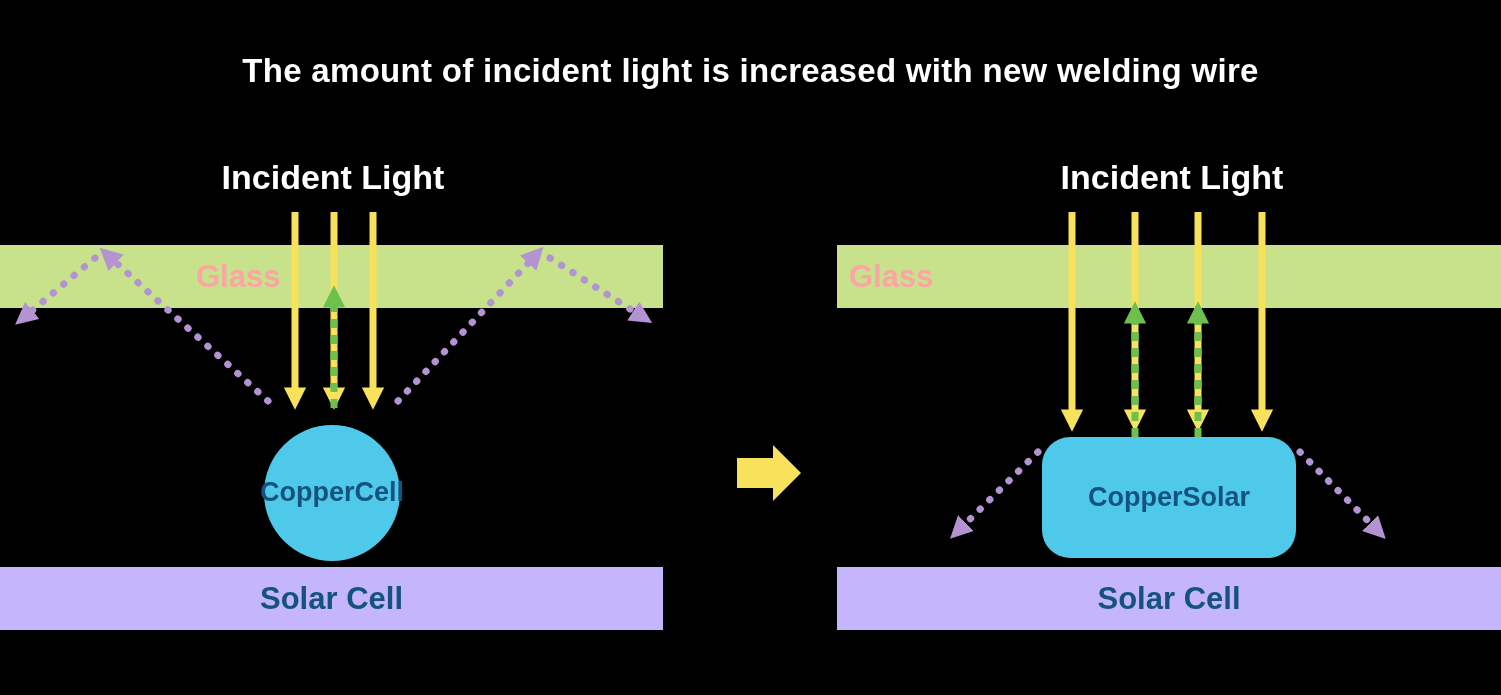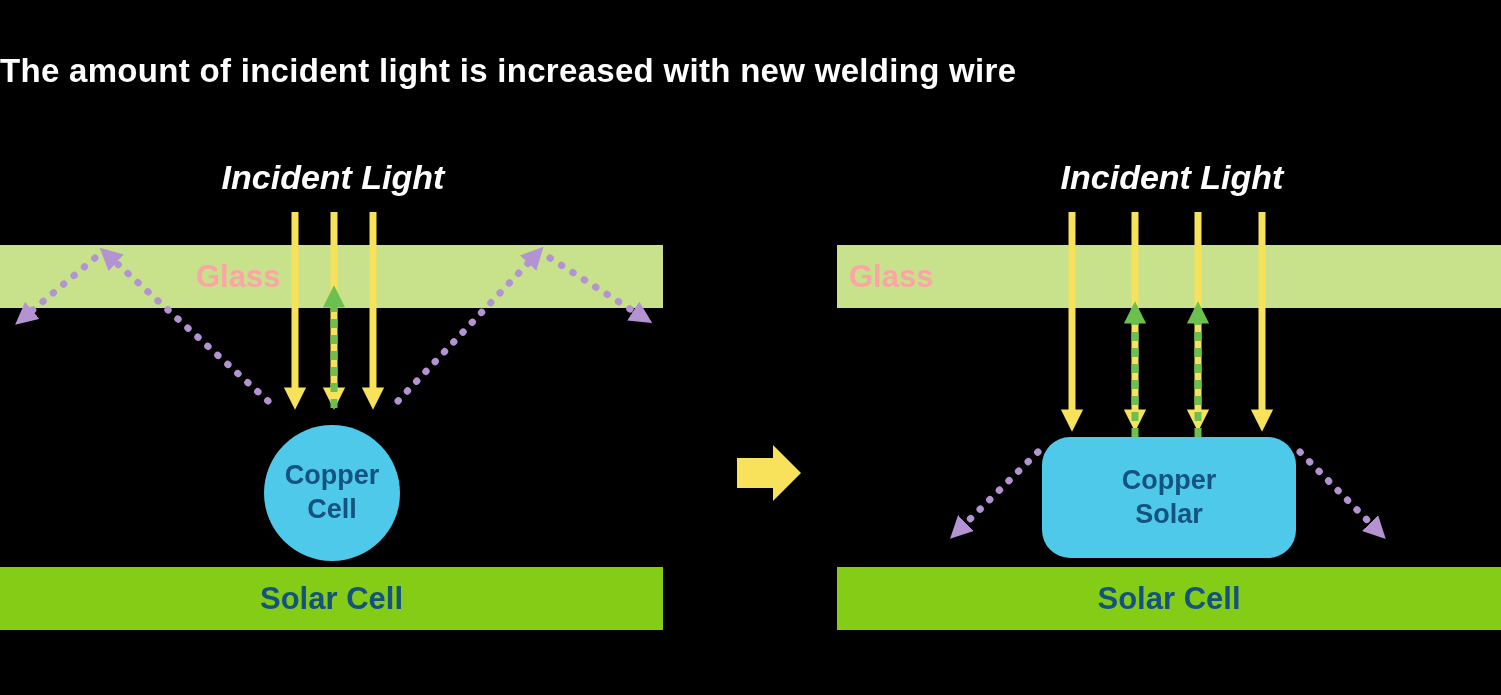--- a/index.html
+++ b/index.html
@@ -1,44 +1,44 @@
 <!DOCTYPE html>
 <html><head>
 <meta charset="utf-8">
 <style>
   * { margin:0; padding:0; box-sizing:border-box; }
   body { background:#000; font-family:"Liberation Sans", sans-serif; }
   .canvas { position:relative; width:1501px; height:695px; background:#000; overflow:hidden; }
 
-  .title { position:absolute; left:0; right:0; top:52px; 
+  .title { position:absolute; left:0; right:0; top:52px; text-align:center;
            color:#fff; font-size:33px; font-weight:bold; letter-spacing:.3px; }
 
   .heading { position:absolute; width:400px; top:158px; text-align:center;
-             color:#fff; font-size:34px; font-weight:bold;font-style:italic; }
+             color:#fff; font-size:34px; font-weight:bold; }
   .heading.hl { left:133px; }
   .heading.hr { left:972px; }
 
   .bar { position:absolute; height:63px; }
   .glass { background:#c7e28a; top:245px; }
   .glass.gl { left:0; width:663px; }
   .glass.gr { left:837px; width:664px; }
 
   .glass-label { position:absolute; top:259px; color:#fca5a5; font-size:31px;
                  font-weight:bold; z-index:3; }
   .glass-label.gl { left:196px; }
   .glass-label.gr { left:849px; }
 
-  .solar { background:#84cc16; top:567px; display:flex; align-items:center; justify-content:center;
+  .solar { background:#c4b5fd; top:567px; display:flex; align-items:center; justify-content:center;
            color:#14527f; font-size:31px; font-weight:bold; }
   .solar.sl { left:0; width:663px; }
   .solar.sr { left:837px; width:664px; }
 
   .arrows { position:absolute; left:0; top:0; z-index:2; }
 
-  .copper { position:absolute; z-index:3; display:flex; flex-direction:column;
+  .copper { position:absolute; z-index:3; display:flex; flex-direction:row;
             align-items:center; justify-content:center; background:#4ec9e9;
             color:#14527f; font-size:27px; font-weight:bold; line-height:1.25;
             text-align:center; }
   .copper.wire { left:264px; top:425px; width:136px; height:136px; border-radius:50%; }
   .copper.ribbon { left:1042px; top:437px; width:254px; height:121px; border-radius:28px; }
 
   line.y { stroke:#f8e25b; stroke-width:7; }
   line.g { stroke:#6dbf4e; stroke-width:7; stroke-dasharray:9 7; }
   line.p { stroke:#b493d3; stroke-width:7; stroke-dasharray:0.5 13; stroke-linecap:round; }
 </style>

